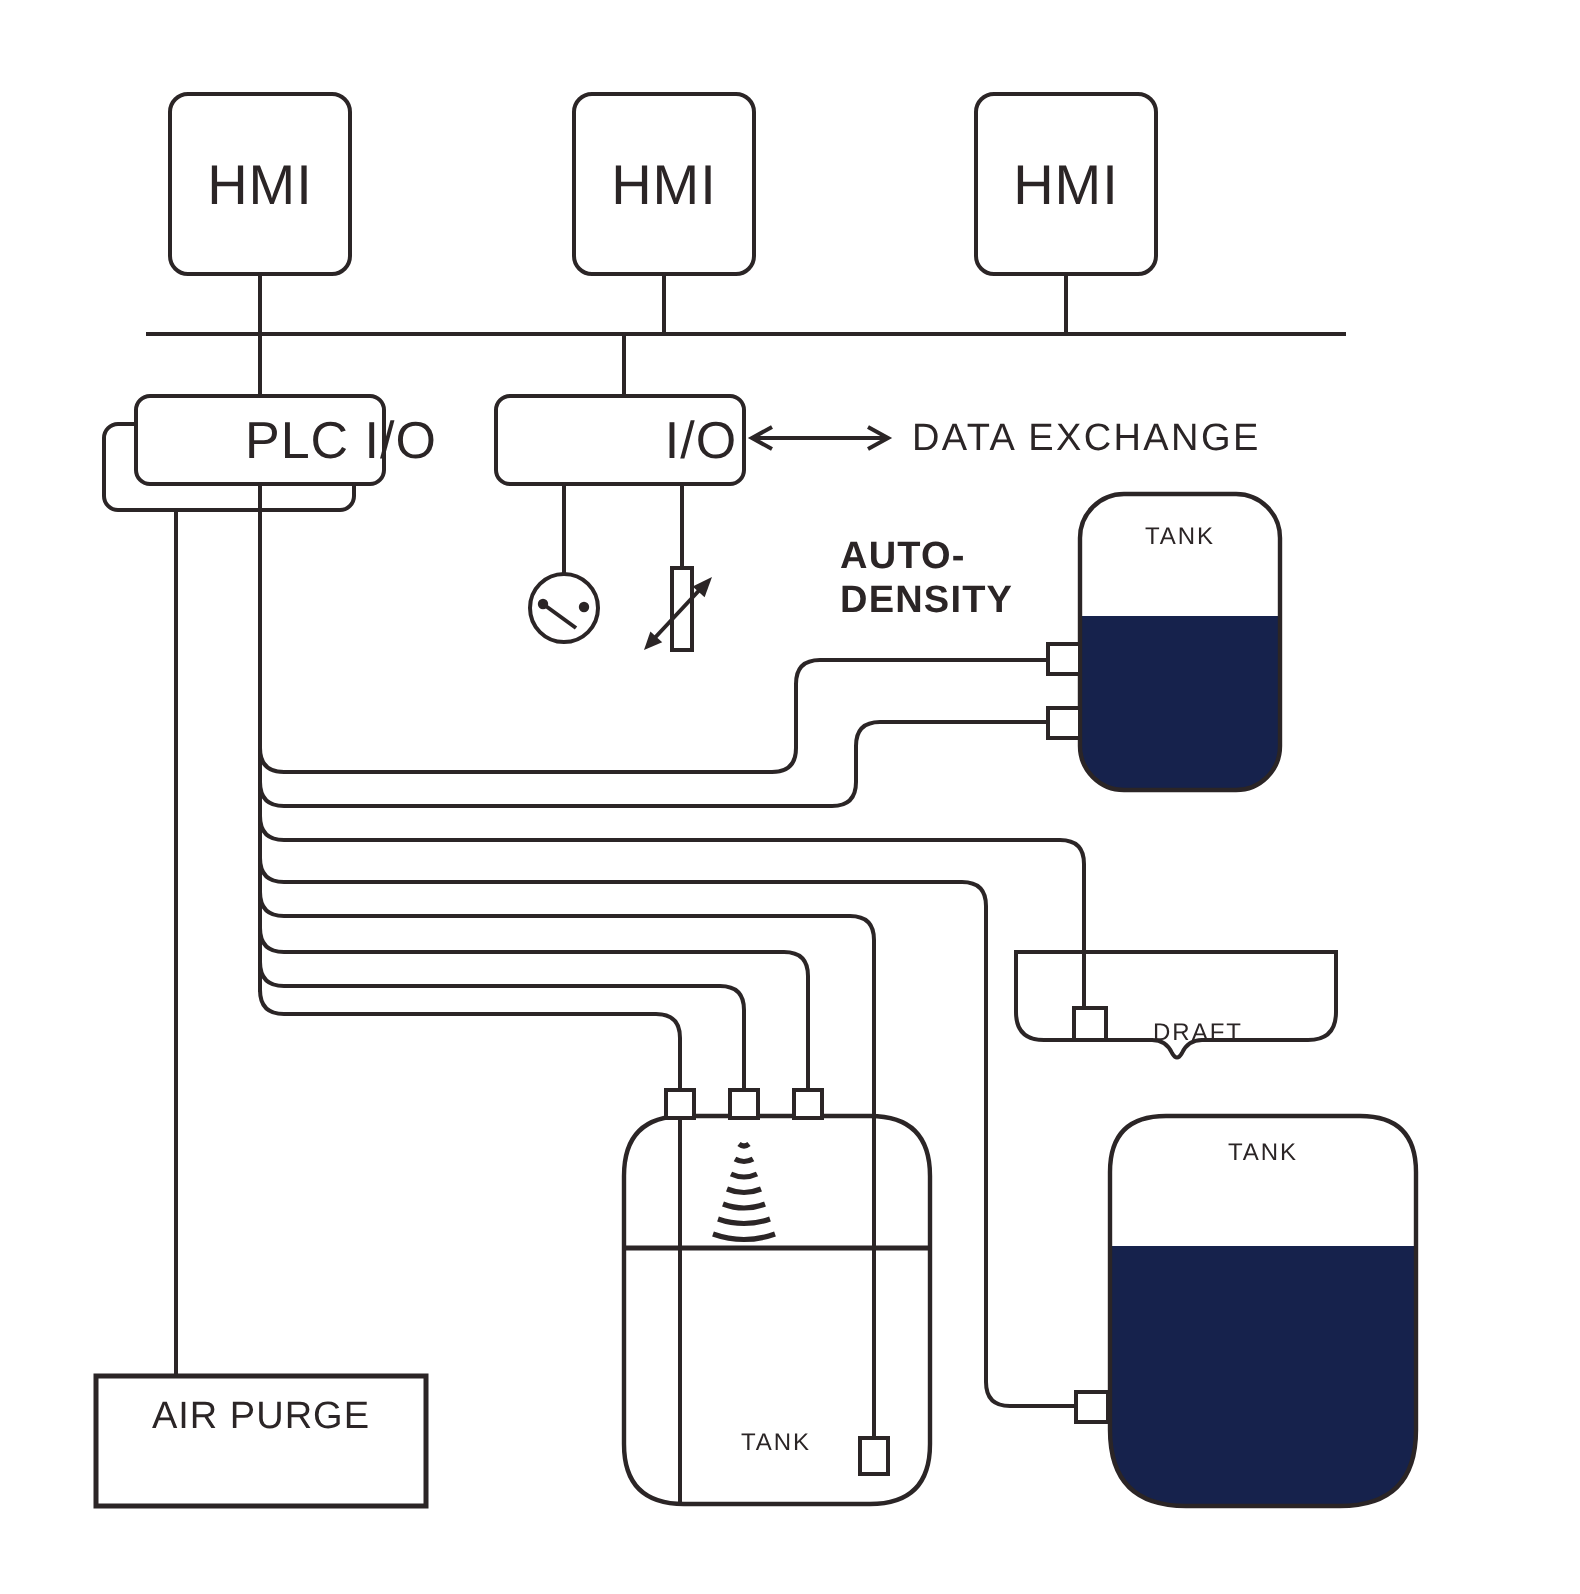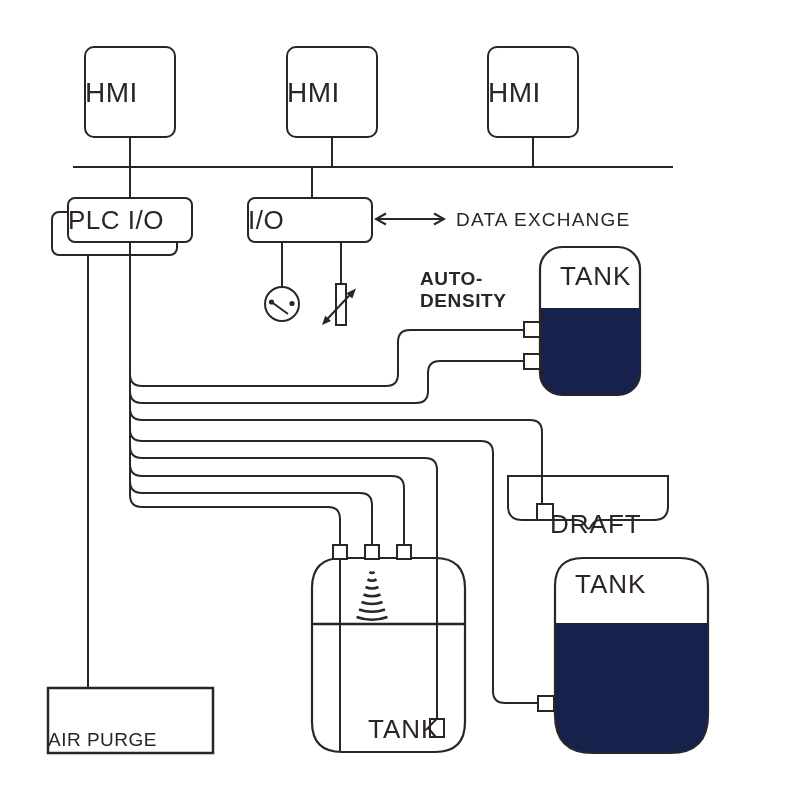--- a/index.html
+++ b/index.html
@@ -2,24 +2,24 @@
 <html><head>
 <meta charset="utf-8">
 <style>
   html,body{margin:0;padding:0;background:#ffffff;}
   #stage{
     position:relative;width:790px;height:797px;background:#ffffff;
     font-family:"Liberation Sans", sans-serif;color:#2b2526;overflow:hidden;
   }
   #diagram-svg{position:absolute;left:0;top:0;}
   .lbl{position:absolute;color:#2b2526;white-space:nowrap;}
-  .lbl.center{}
+  .lbl.center{text-align:center;}
   .lbl-hmi{width:90px;font-size:28px;letter-spacing:.5px;}
-  .lbl-box{width:149px;font-size:26px;letter-spacing:.5px;}
-  .lbl-tank{font-size:26px;letter-spacing:1px;padding-left:20px;}
+  .lbl-box{width:149px;font-size:26px;letter-spacing:.5px;padding-left:28px;}
+  .lbl-tank{font-size:12px;letter-spacing:1px;}
   .lbl-small{font-size:19px;letter-spacing:1px;line-height:22px;}
   .lbl-airpurge{font-size:19px;letter-spacing:.5px;line-height:23px;width:165px;}
 </style>
 </head>
 <body>
 
 <div id="stage">
 
   <svg id="diagram-svg" width="790" height="797" viewBox="0 0 790 797">
     <defs>
@@ -146,17 +146,17 @@
   </div>
 
   <div class="lbl lbl-tank center" style="left:540px;top:261px;width:100px;">TANK</div>
 
   <div class="lbl lbl-tank center" style="left:530px;top:509px;width:138px;">DRAFT</div>
 
   <div class="lbl lbl-tank center" style="left:555px;top:569px;width:153px;">TANK</div>
 
   <div class="lbl lbl-tank center" style="left:348px;top:714px;width:80px;">TANK</div>
 
-  <div class="lbl lbl-airpurge center" style="left:48px;top:728px;">
+  <div class="lbl lbl-airpurge center" style="left:48px;top:697px;">
     <div>AIR PURGE</div>
   </div>
 
 </div>
 
 </body></html>

